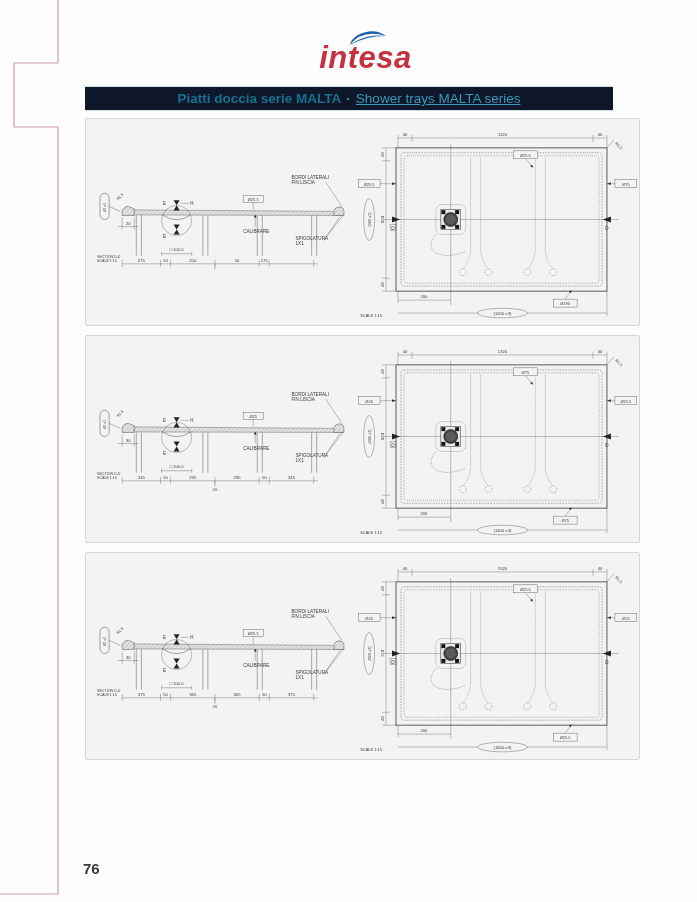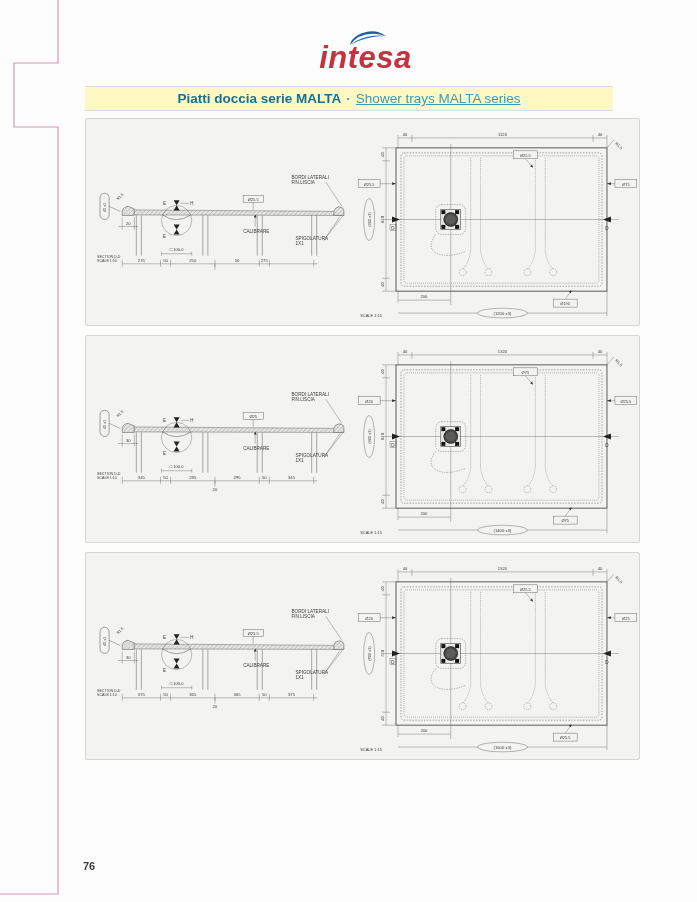--- a/index.html
+++ b/index.html
@@ -12,37 +12,37 @@
   
   .logo{position:absolute;left:0;top:28px;width:697px;text-align:center;padding-left:17px;}
   .logo .swoosh{display:block;margin:0 auto -8px auto;}
   .logo .word{
     font-size:31px;font-weight:bold;font-style:italic;color:#c4323f;
     letter-spacing:0.5px;line-height:1;
   }
   
   .titleband{
     position:absolute;left:85px;top:86px;width:528px;height:23px;
-    background:#fef9c3;border-top:1px solid #cfdfe8;border-bottom:1px solid #cfdfe8;
+    background:#0f172a;border-top:1px solid #cfdfe8;border-bottom:1px solid #cfdfe8;
     display:flex;align-items:center;justify-content:center;gap:5px;
     font-size:13.5px;
   }
   .titleband .t-bold{font-weight:bold;color:#17718f;}
   .titleband .t-sep{color:#3a9ab8;font-weight:bold;}
   .titleband .t-light{color:#3a9ab8;text-decoration:underline;}
   
   .panels{position:absolute;left:85px;top:118px;width:555px;display:flex;flex-direction:column;gap:9px;}
   .panel{
     height:206px;background:#f3f3f2;border:1px solid #d6d6d5;border-radius:2px;
     display:flex;align-items:flex-start;position:relative;
   }
   .panel svg.sec{width:262px;height:113px;margin:48px 0 0 8px;flex:none;}
   .panel svg.plan{width:284px;height:204px;margin:1px 0 0 0;flex:none;}
   svg text{font-family:"Liberation Sans",sans-serif;fill:#3c3c3c;}
-  .pagenum{position:absolute;left:83px;top:860px;font-size:11px;font-weight:bold;color:#3a3a3a;}
+  .pagenum{position:absolute;left:83px;top:860px;font-size:15px;font-weight:bold;color:#3a3a3a;}
 </style>
 </head>
 <body>
 
 <svg class="dieline">
   <polyline points="58,0 58,63 14,63 14,127 58,127 58,894 0,894" fill="none" stroke="#d49ab8" stroke-width="1.2"></polyline>
 </svg>
 
 <div class="logo">
   <svg class="swoosh" width="60" height="22" viewBox="0 0 60 22">

